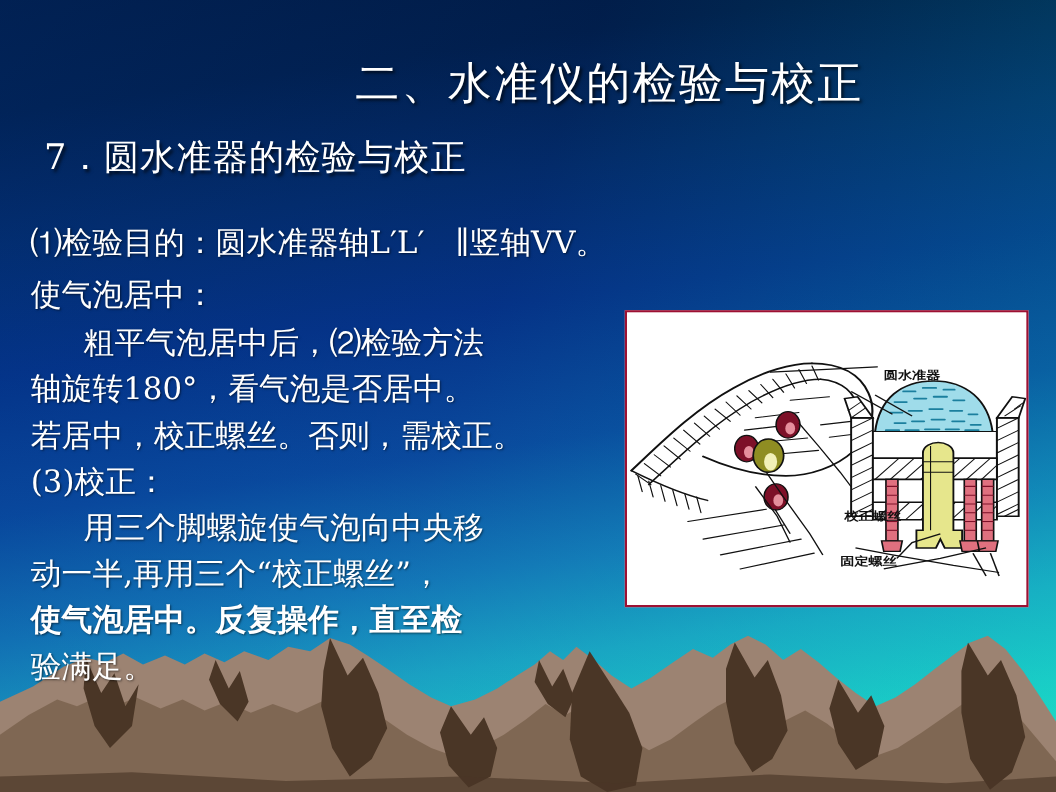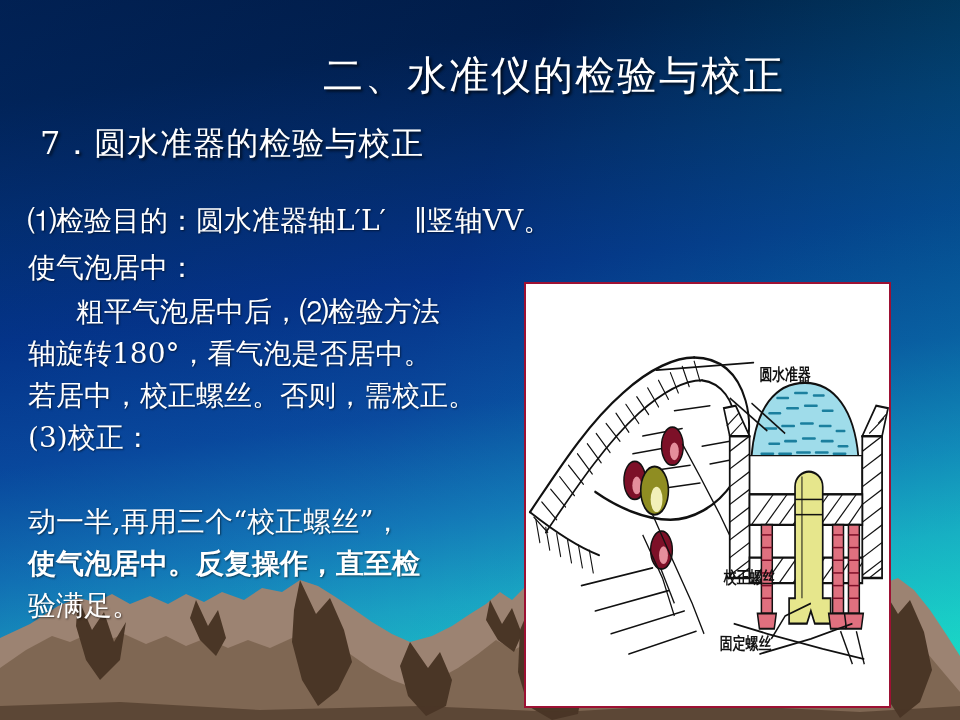--- a/index.html
+++ b/index.html
@@ -81,24 +81,24 @@
   .l-p3h     { top: 420px; }
   .l-p3a     { top: 462px; }
   .l-p3b     { top: 504px; }
   .l-p3c     { top: 546px; font-weight: bold; }
   .l-p3d     { top: 588px; }
   .indent { padding-left: 48px; }
 
   
   .figure {
     position: absolute;
-    left: 524px;
+    left: 568px;
     top: 282px;
     width: 367px;
-    height: 426px;
+    height: 270px;
     background: #ffffff;
     border: 2px solid #9d1133;
     box-sizing: border-box;
   }
   .figure svg { display: block; width: 100%; height: 100%; }
   .fig-label {
     font-family: "DejaVu Sans", "Liberation Sans", sans-serif;
     font-size: 13px;
     fill: #111111;
     font-weight: bold;
@@ -148,20 +148,21 @@
 
   <div class="title">二、水准仪的检验与校正</div>
   <div class="heading1">7．圆水准器的检验与校正</div>
 
   <div class="body-line l-p1">⑴检验目的：圆水准器轴L′L′　∥竖轴VV。</div>
   <div class="body-line l-p2h">使气泡居中：</div>
   <div class="body-line l-p2a indent">粗平气泡居中后，⑵检验方法</div>
   <div class="body-line l-p2b">轴旋转180°，看气泡是否居中。</div>
   <div class="body-line l-p2c">若居中，校正螺丝。否则，需校正。</div>
   <div class="body-line l-p3h">(3)校正：</div>
+  <div class="body-line l-p3a indent">用三个脚螺旋使气泡向中央移</div>
   <div class="body-line l-p3b">动一半,再用三个“校正螺丝”，</div>
   <div class="body-line l-p3c">使气泡居中。反复操作，直至检</div>
   <div class="body-line l-p3d">验满足。</div>
 
   <div class="figure">
     <svg viewBox="0 0 367 333" preserveAspectRatio="none">
       <rect x="0" y="0" width="367" height="333" fill="#ffffff"></rect>
 
       <g stroke="#111111" stroke-width="1.7" fill="none" stroke-linecap="round">
 

